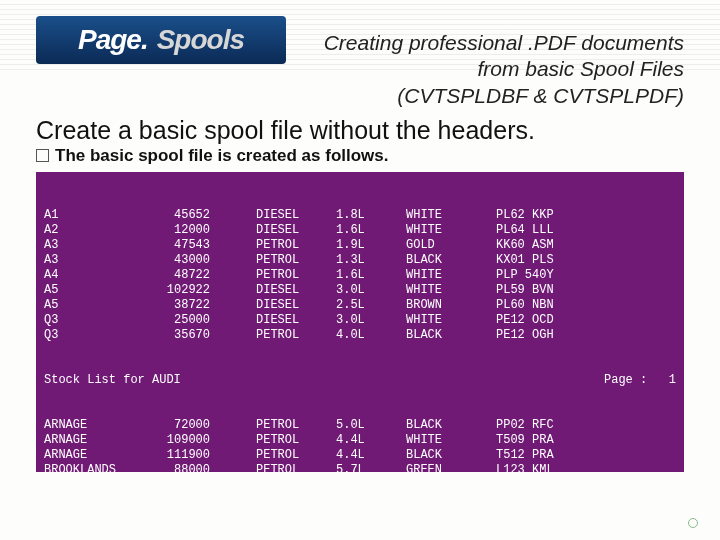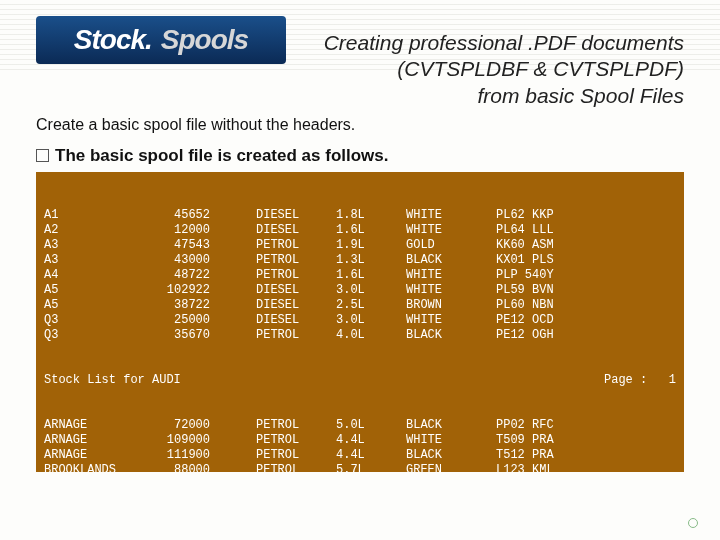--- a/index.html
+++ b/index.html
@@ -1,48 +1,48 @@
 <!DOCTYPE html>
 <html><head>
 <meta charset="utf-8">
 <style>
   * { margin: 0; padding: 0; box-sizing: border-box; }
   body { width: 720px; height: 540px; background: #fdfdfb; font-family: Arial, sans-serif; position: relative; overflow: hidden; }
   .hatch { position: absolute; top: 0; left: 0; right: 0; height: 70px; background: repeating-linear-gradient(0deg, #cfd0c8 0 1px, transparent 1px 5px); opacity: 0.35; }
   .logo { position: absolute; top: 16px; left: 36px; width: 250px; height: 48px; background: linear-gradient(#1a4f8a, #0b2a55); border-radius: 4px; display: flex; align-items: center; justify-content: center; font-family: "Trebuchet MS", Arial, sans-serif; font-weight: bold; font-size: 28px; color: #fff; font-style: italic; letter-spacing: -1px; }
   .logo .silver { color: #d7d7d7; margin-left: 9px; }
   .title-block { position: absolute; top: 30px; right: 36px; text-align: right; font-style: italic; font-size: 21px; color: #222; line-height: 1.25; }
-  .subtitle { position: absolute; top: 116px; left: 36px; right: 36px; font-size: 16px; color: #111; }
+  .subtitle { position: absolute; top: 116px; left: 36px; right: 36px; font-size: 25px; color: #111; }
   .bullet-row { position: absolute; top: 146px; left: 36px; font-size: 17px; color: #111; font-weight: bold; }
   .bullet-box { display: inline-block; width: 13px; height: 13px; border: 1px solid #555; margin-right: 6px; vertical-align: -1px; }
-  .terminal { position: absolute; top: 172px; left: 36px; width: 648px; height: 300px; background: #a16207; color: #fff; font-family: "Courier New", monospace; font-size: 12px; line-height: 15px; padding: 6px 8px; white-space: pre; overflow: hidden; }
+  .terminal { position: absolute; top: 172px; left: 36px; width: 648px; height: 300px; background: #701a75; color: #fff; font-family: "Courier New", monospace; font-size: 12px; line-height: 15px; padding: 6px 8px; white-space: pre; overflow: hidden; }
   .terminal .row { display: flex; }
   .terminal .c1 { width: 110px; }
   .terminal .c2 { width: 70px; text-align: right; padding-right: 14px; }
   .terminal .c3 { width: 80px; margin-left: 32px; }
   .terminal .c4 { width: 70px; }
   .terminal .c5 { width: 90px; }
   .terminal .c6 { width: 100px; }
   .terminal .sep { height: 15px; display: flex; justify-content: space-between; gap: 17px; }
   .corner-dot { position: absolute; bottom: 12px; right: 22px; width: 10px; height: 10px; border: 1px solid #8b8; border-radius: 50%; }
 </style>
 </head>
 <body>
 
 <div class="hatch"></div>
 
 <div class="logo">
-  <span>Stock.</span>
+  <span>Page.</span>
     <span class="silver">Spools</span>
 </div>
 
 <div class="title-block">
   <div>Creating professional .PDF documents</div>
+  <div>from basic Spool Files</div>
   <div>(CVTSPLDBF &amp; CVTSPLPDF)</div>
-  <div>from basic Spool Files</div>
 </div>
 
 <div class="subtitle">Create a basic spool file without the headers.</div>
 
 <div class="bullet-row">
   <span class="bullet-box"></span><span>The basic spool file is created as follows.</span>
 </div>
 
 <div class="terminal">
   <div id="block1"><div class="row"><span class="c1">A1</span><span class="c2">45652</span><span class="c3">DIESEL</span><span class="c4">1.8L</span><span class="c5">WHITE</span><span class="c6">PL62 KKP</span></div><div class="row"><span class="c1">A2</span><span class="c2">12000</span><span class="c3">DIESEL</span><span class="c4">1.6L</span><span class="c5">WHITE</span><span class="c6">PL64 LLL</span></div><div class="row"><span class="c1">A3</span><span class="c2">47543</span><span class="c3">PETROL</span><span class="c4">1.9L</span><span class="c5">GOLD</span><span class="c6">KK60 ASM</span></div><div class="row"><span class="c1">A3</span><span class="c2">43000</span><span class="c3">PETROL</span><span class="c4">1.3L</span><span class="c5">BLACK</span><span class="c6">KX01 PLS</span></div><div class="row"><span class="c1">A4</span><span class="c2">48722</span><span class="c3">PETROL</span><span class="c4">1.6L</span><span class="c5">WHITE</span><span class="c6">PLP 540Y</span></div><div class="row"><span class="c1">A5</span><span class="c2">102922</span><span class="c3">DIESEL</span><span class="c4">3.0L</span><span class="c5">WHITE</span><span class="c6">PL59 BVN</span></div><div class="row"><span class="c1">A5</span><span class="c2">38722</span><span class="c3">DIESEL</span><span class="c4">2.5L</span><span class="c5">BROWN</span><span class="c6">PL60 NBN</span></div><div class="row"><span class="c1">Q3</span><span class="c2">25000</span><span class="c3">DIESEL</span><span class="c4">3.0L</span><span class="c5">WHITE</span><span class="c6">PE12 OCD</span></div><div class="row"><span class="c1">Q3</span><span class="c2">35670</span><span class="c3">PETROL</span><span class="c4">4.0L</span><span class="c5">BLACK</span><span class="c6">PE12 OGH</span></div></div>

